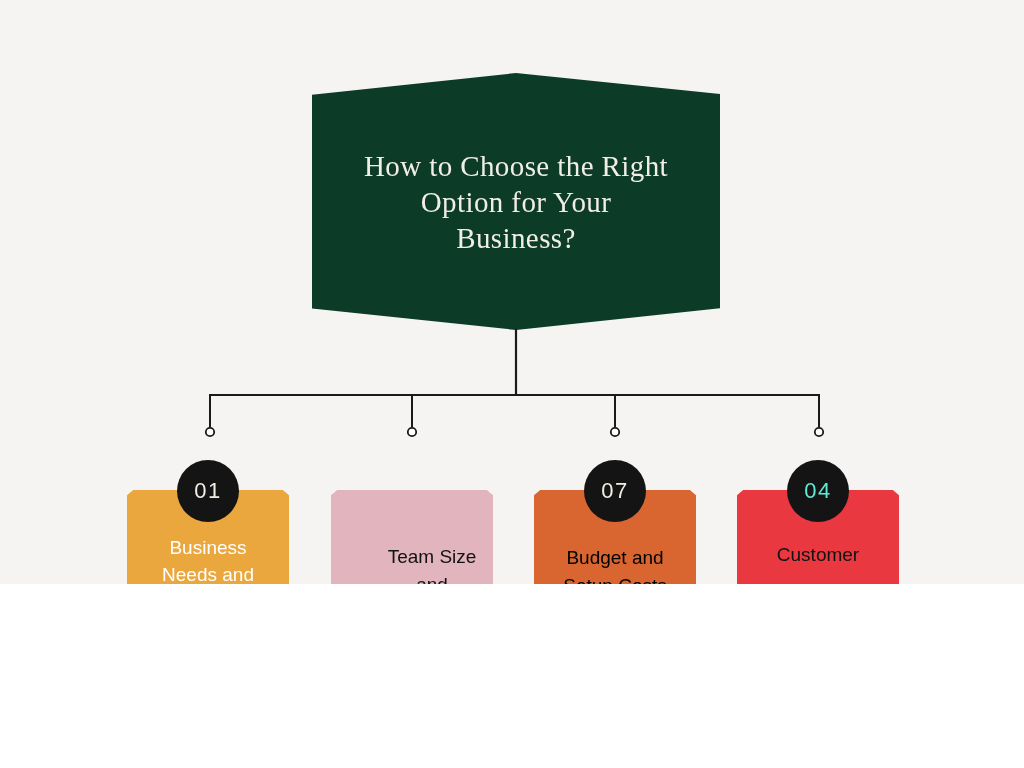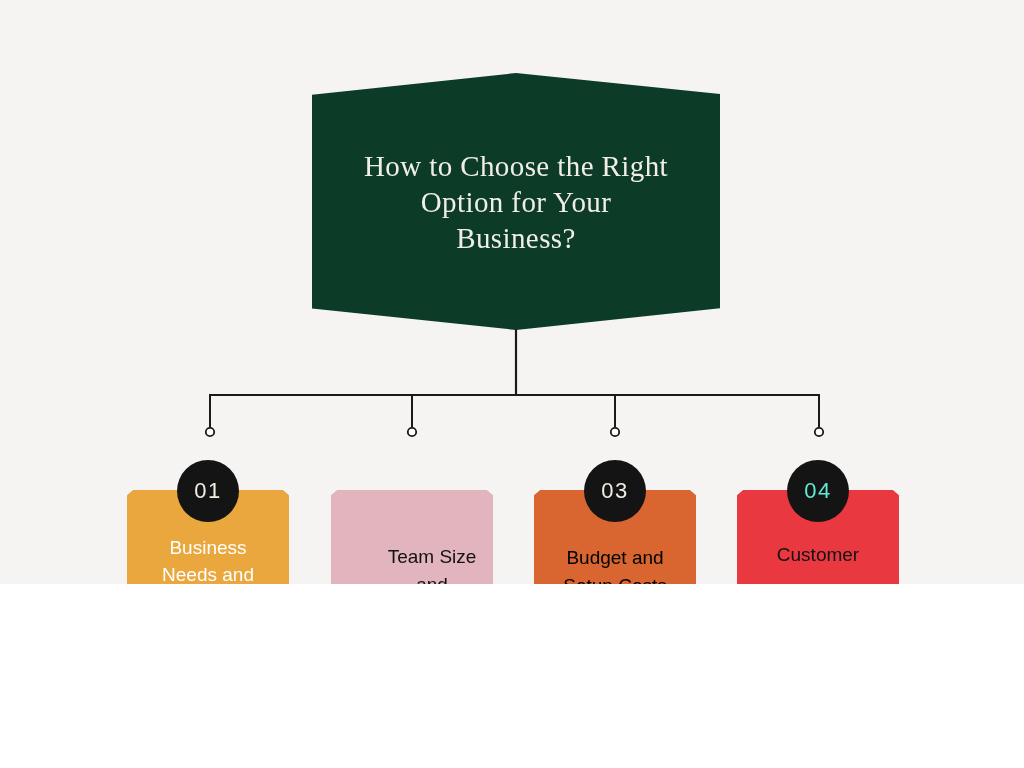--- a/index.html
+++ b/index.html
@@ -111,21 +111,21 @@
 and
 Structure</div>
     </div>
   </div>
 
   <div class="step step-2">
     <div class="pennant" style="background: rgb(217, 101, 48);">
       <div class="step-label" style="color: #000000;">Budget and
 Setup Costs</div>
     </div>
-    <div class="step-number" style="background: rgb(20, 20, 20); color: rgb(242, 237, 226);">03</div>
+    <div class="step-number" style="background: rgb(20, 20, 20); color: rgb(242, 237, 226);">07</div>
   </div>
 
   <div class="step step-3">
     <div class="pennant" style="background: rgb(233, 56, 64);">
       <div class="step-label" style="color: rgb(18, 18, 18);">Customer
 Experience
 Goals</div>
     </div>
     <div class="step-number" style="background: rgb(20, 20, 20); color: #5eead4;">04</div>
   </div>

